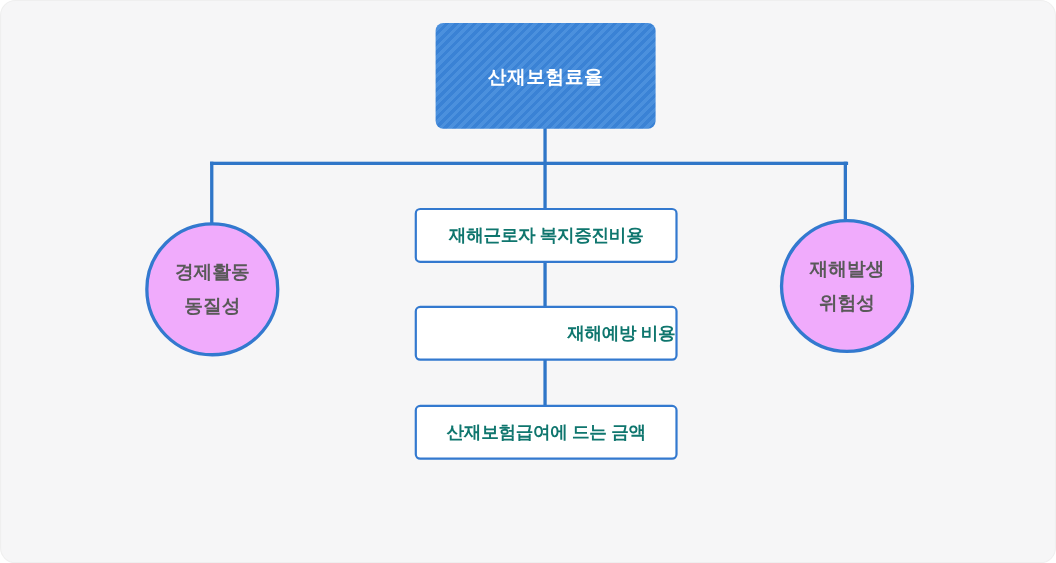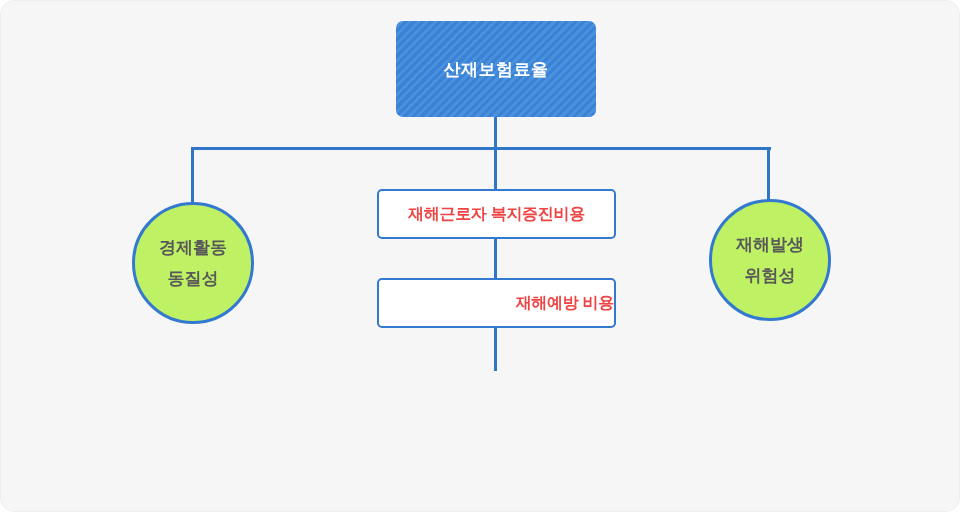--- a/index.html
+++ b/index.html
@@ -44,21 +44,21 @@
   .hbar        { left: 190px; top: 146px; width: 580px; }
   .drop-left   { left: 190px; top: 146px; height: 58px; }
   .drop-right  { left: 766px; top: 146px; height: 56px; }
   .joint-1     { left: 493px; top: 237px; height: 43px; }
   .joint-2     { left: 493px; top: 325px; height: 45px; }
   
   .circle {
     position: absolute;
     width: 122px; height: 122px;
     border-radius: 50%;
-    background: #bef264;
+    background: #f0abfc;
     border: 3px solid #3379cf;
     display: flex; flex-direction: column;
     align-items: center; justify-content: center;
     text-align: center;
   }
   .circle-left  { left: 131px; top: 201px; }
   .circle-right { left: 708px; top: 198px; font-family: Liberation Serif, serif; }
   .circle span {
     display: block;
     color: #595959;
@@ -73,21 +73,21 @@
     width: 239px; height: 50px;
     background: #ffffff;
     border: 2px solid #3379cf;
     border-radius: 5px;
     display: flex; align-items: center; justify-content: center;
   }
   .mid-box-1 { top: 188px; }
   .mid-box-2 { top: 277px; justify-content: flex-end; }
   .mid-box-3 { top: 367px; }
   .mid-box span {
-    color: #ef4444;
+    color: #0f766e;
     font-size: 16px;
     font-weight: bold;
     letter-spacing: -0.3px;
   }
 </style>
 </head>
 <body>
 
 <div class="card">
 
@@ -113,14 +113,17 @@
   </div>
 
   <div class="mid-box mid-box-1">
     <span>재해근로자 복지증진비용</span>
   </div>
 
   <div class="mid-box mid-box-2">
     <span>재해예방 비용</span>
   </div>
 
+  <div class="mid-box mid-box-3">
+    <span>산재보험급여에 드는 금액</span>
+  </div>
 
 </div>
 
 </body></html>

